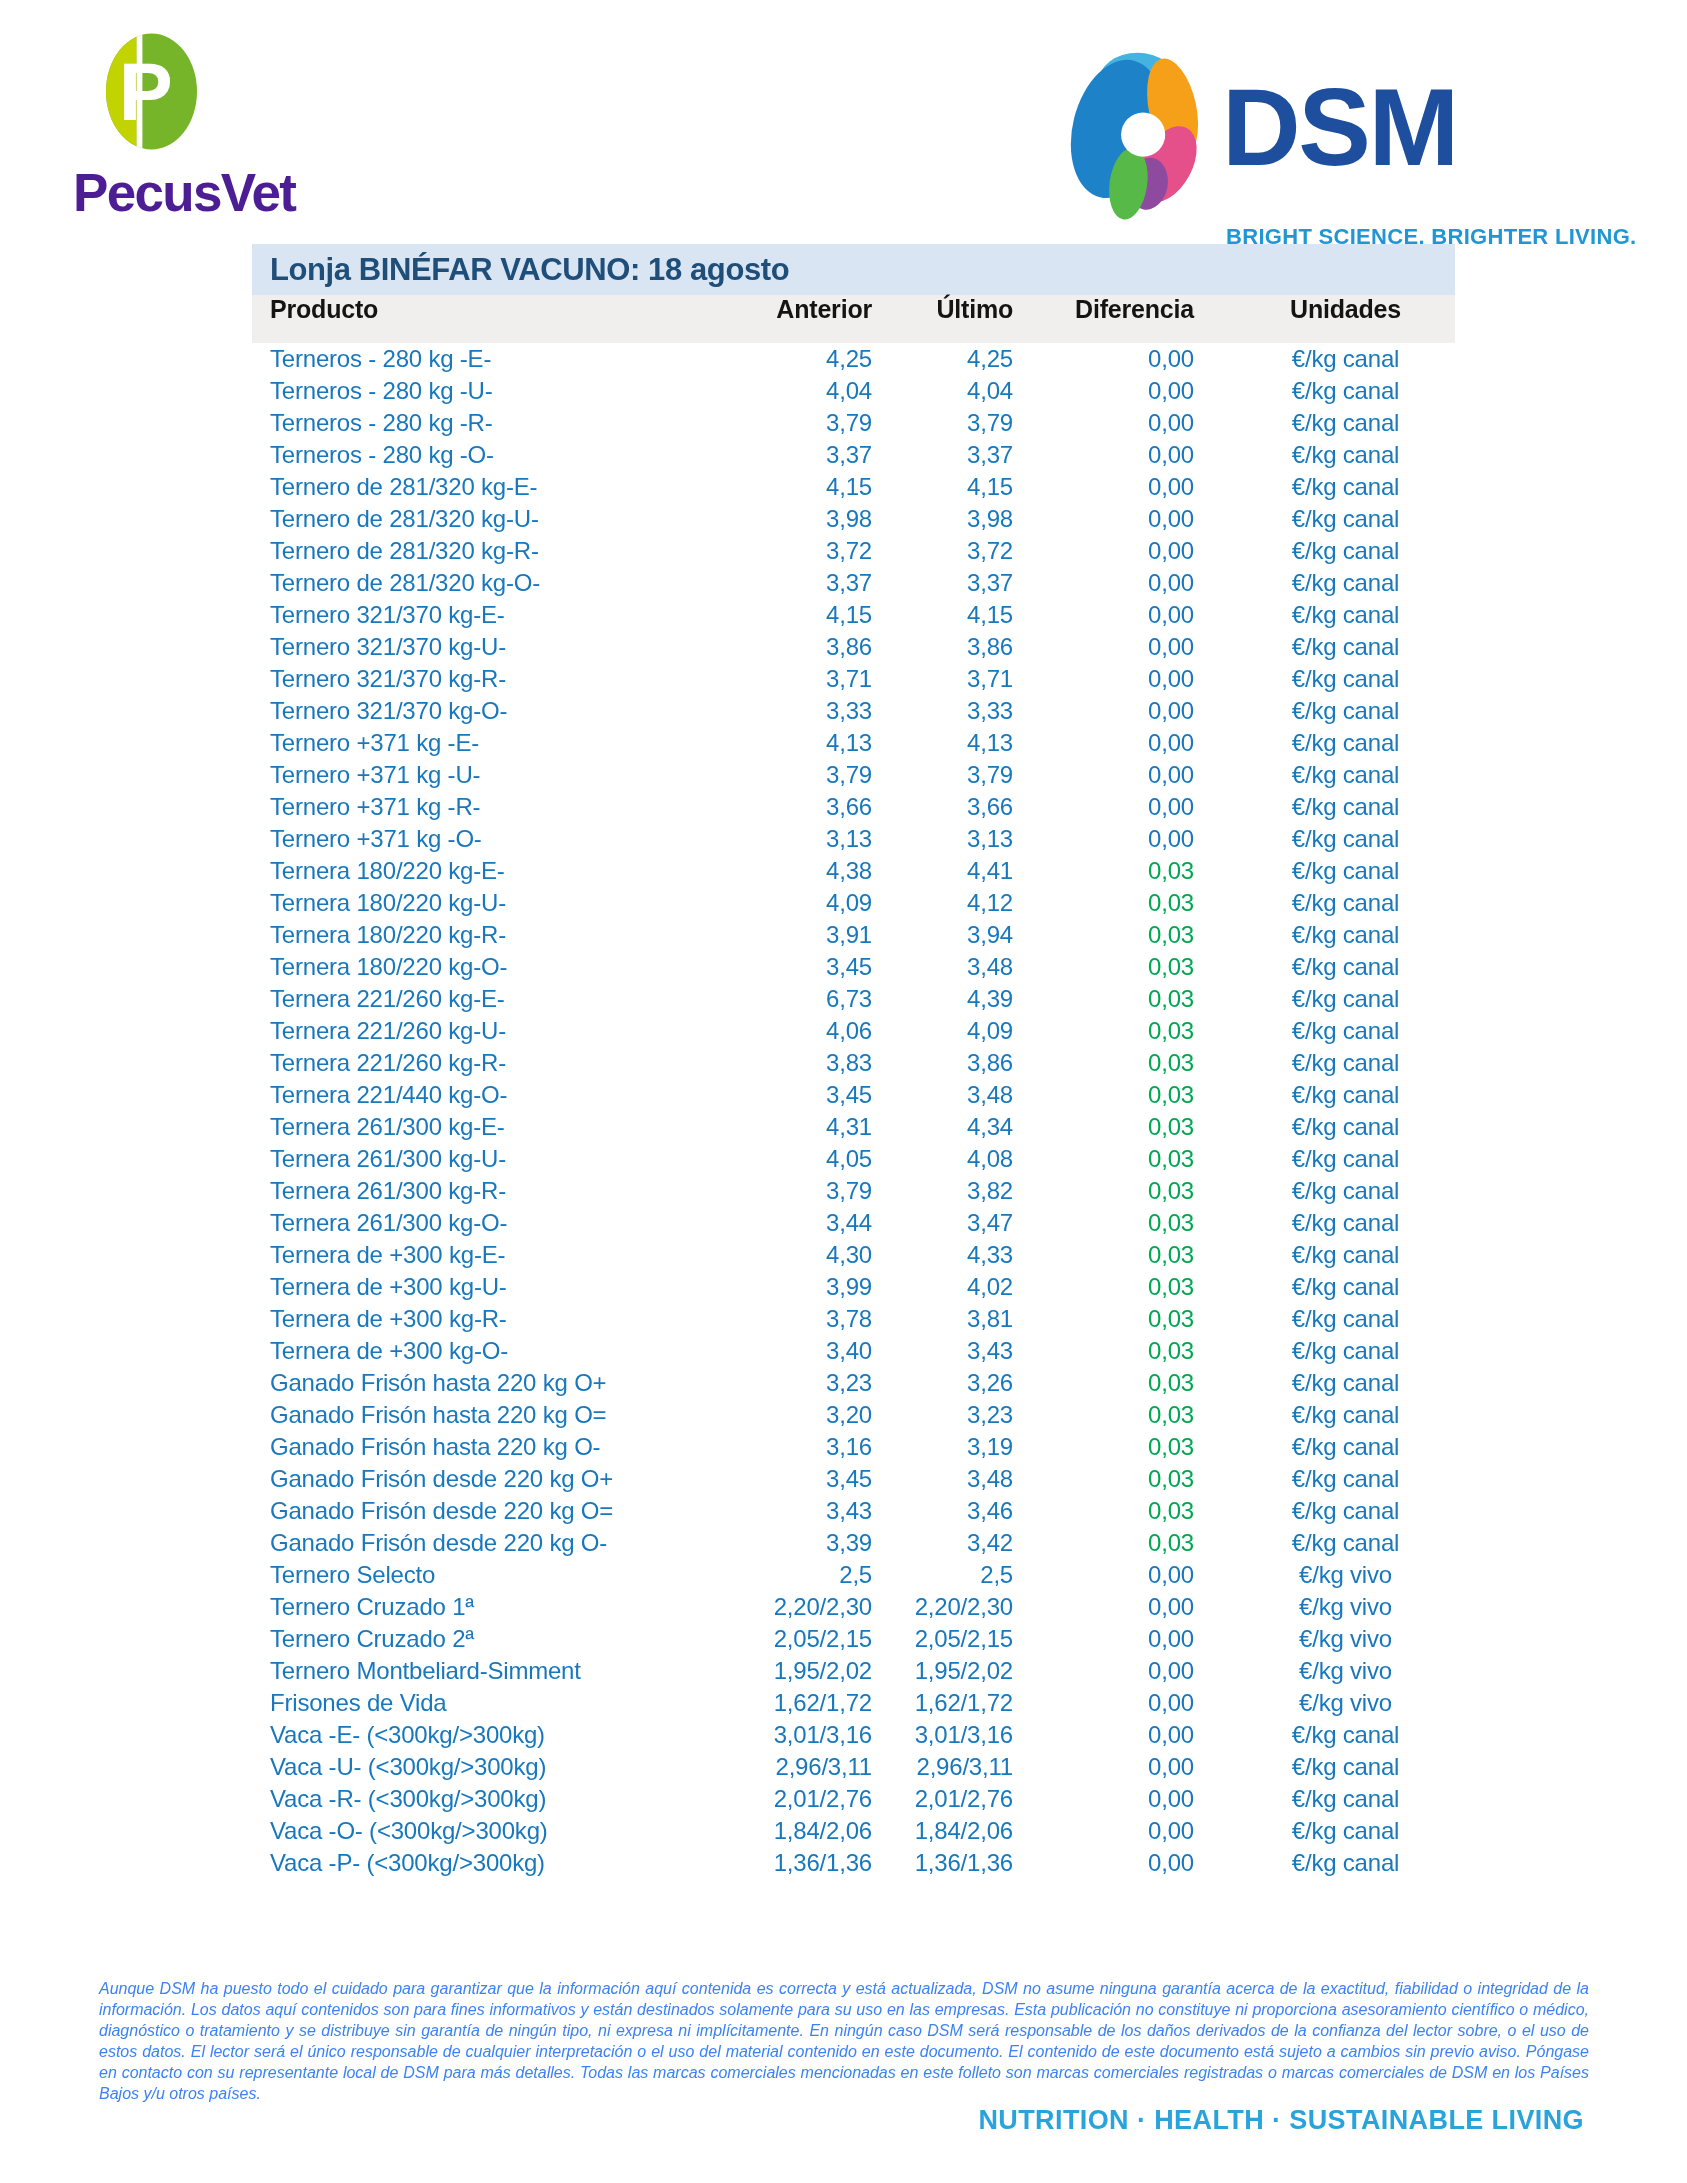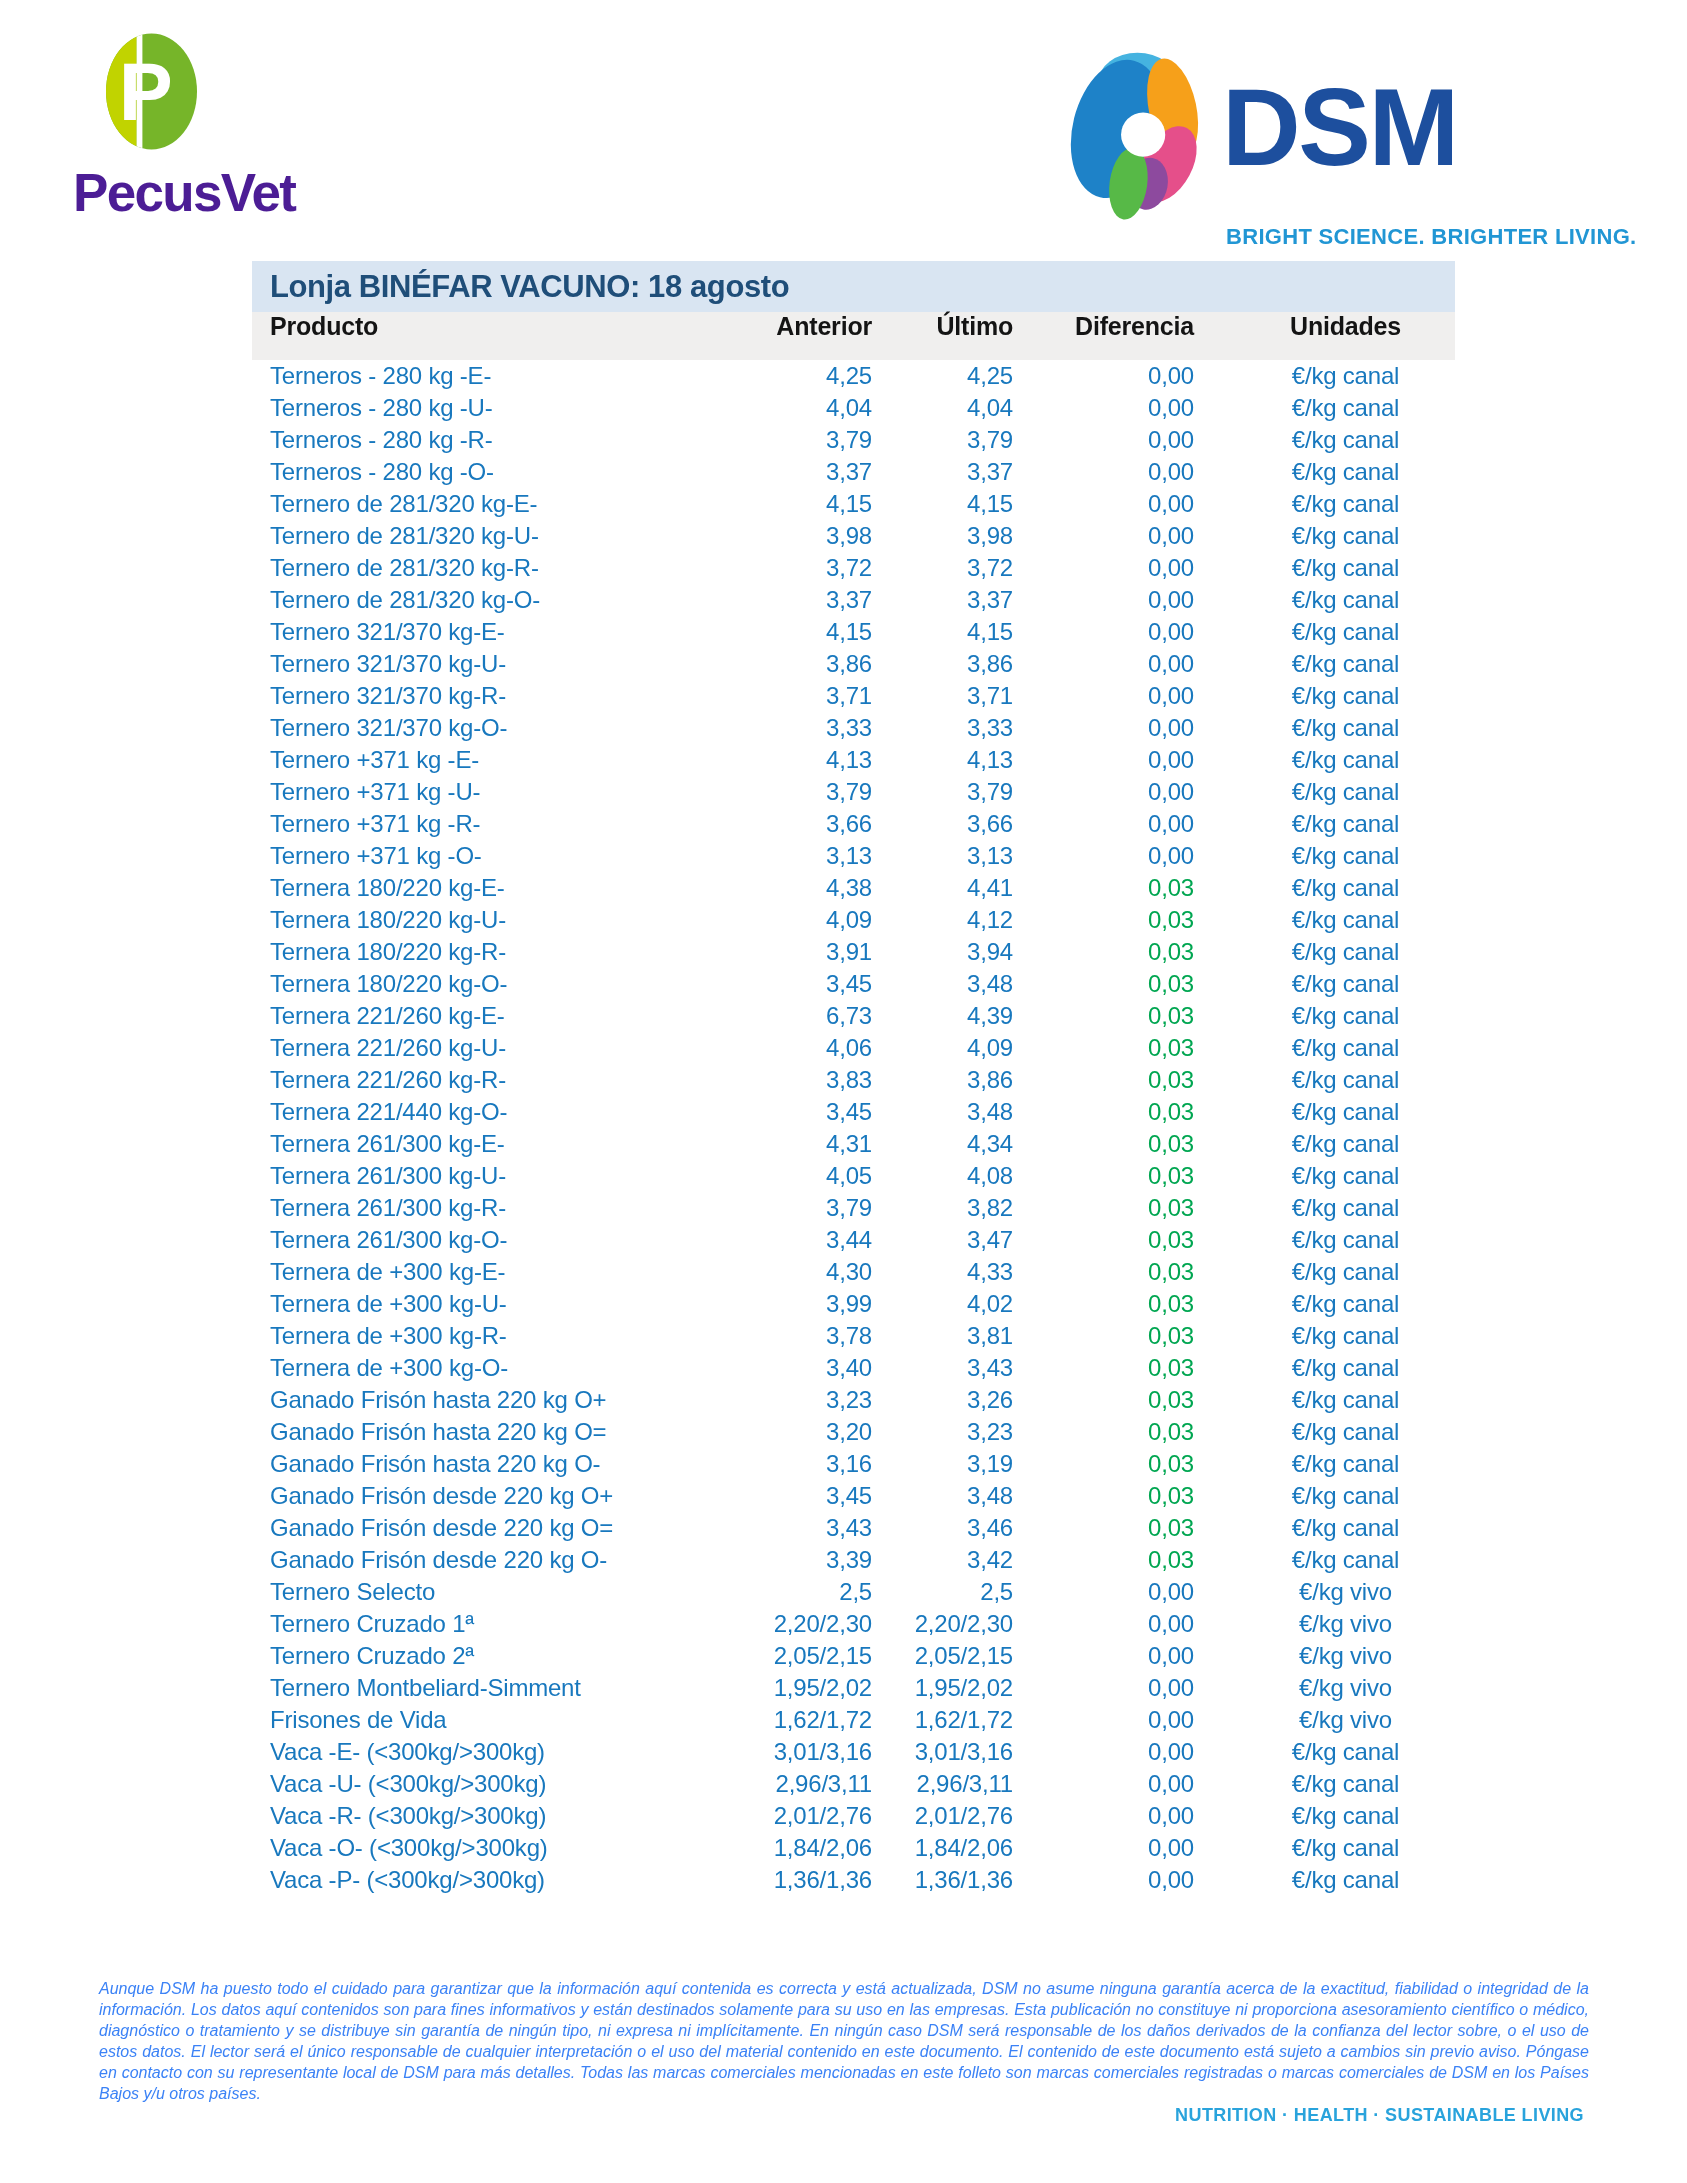--- a/index.html
+++ b/index.html
@@ -19,21 +19,21 @@
   .dsm-swirl{position:absolute;left:1065px;top:43px;width:153px;height:180px;}
   .dsm-word{
     position:absolute;left:1222px;top:68px;font-size:109px;font-weight:bold;
     color:#1d4f9e;letter-spacing:-2.5px;line-height:1.1;
   }
   .dsm-tagline{
     position:absolute;left:1226px;top:194px;font-size:22px;font-weight:bold;
     color:#2196d4;letter-spacing:0.3px;margin-top:30px;
   }
   
-  .market-table{position:absolute;left:252px;top:244px;width:1203px;margin-top:17px;}
+  .market-table{position:absolute;left:252px;top:244px;width:1203px;}
   .table-title{
     height:51px;line-height:51px;background:#d9e5f2;color:var(--title-navy);
     font-size:31px;font-weight:bold;padding-left:18px;box-sizing:border-box;
     letter-spacing:-0.4px;
   }
   .table-header{
     height:48px;background:#f0efee;display:flex;align-items:flex-start;
     font-size:25px;font-weight:bold;color:#141414;letter-spacing:-0.2px;
   }
   .trow{display:flex;align-items:center;height:32px;font-size:24px;
@@ -44,21 +44,21 @@
   .c-dif {width:186px;text-align:right;padding-right:5px;box-sizing:border-box;white-space:nowrap;}
   .c-uni {width:256px;text-align:center;padding-left:37px;box-sizing:border-box;white-space:nowrap;}
   .trow .c-dif.up{color:var(--diff-green);}
   
   .disclaimer{
     position:absolute;left:99px;top:1978px;width:1490px;
     font-size:16px;line-height:21px;color:#3b82f6;font-style:italic;
     text-align:justify;
   }
   .footer-tagline{
-    position:absolute;right:103px;top:2105px;font-size:18px;font-weight:bold;
+    position:absolute;right:103px;top:2105px;font-size:27px;font-weight:bold;
     color:#29a3dc;letter-spacing:0.4px;white-space:nowrap;
   }
 </style>
 </head>
 <body>
 
 <div class="pecus-logo">
   <svg class="pecus-oval" viewBox="0 0 110 140" xmlns="http://www.w3.org/2000/svg">
     <defs>
         <clipPath id="ovalClip">

